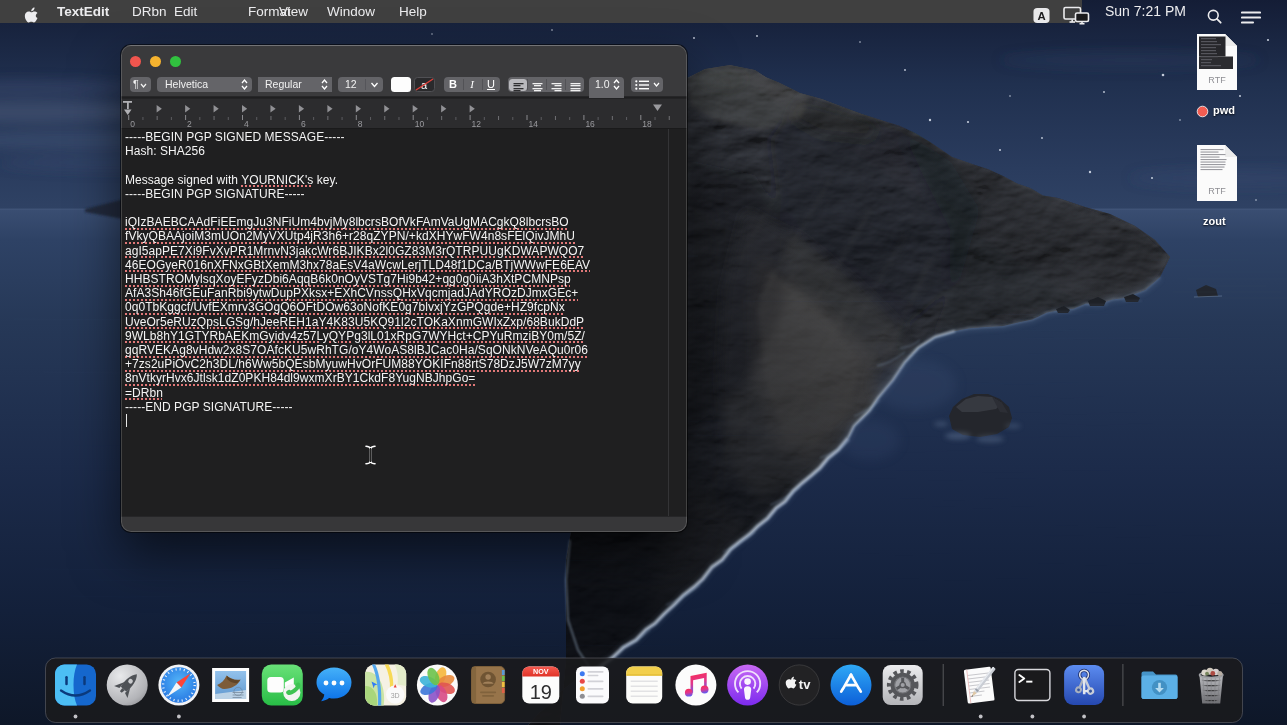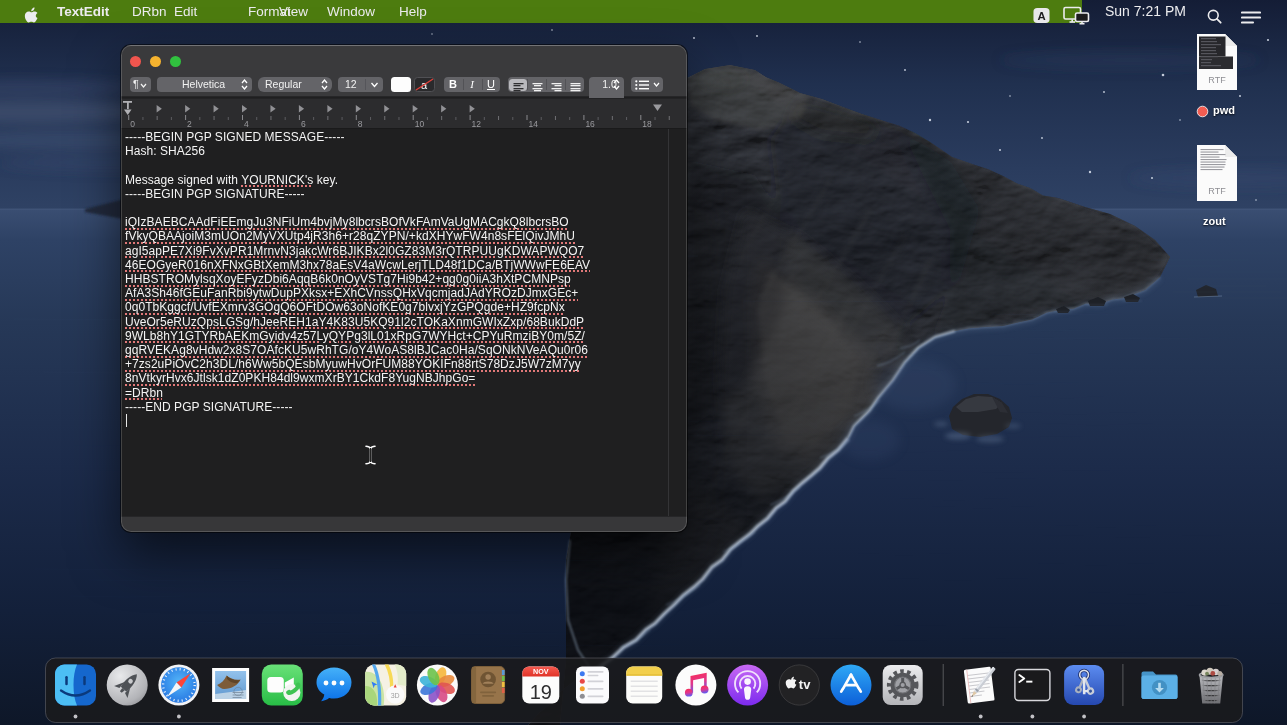--- a/index.html
+++ b/index.html
@@ -1,17 +1,17 @@
 <!DOCTYPE html>
 <html><head><meta charset="utf-8">
 <style>
 *{margin:0;padding:0;box-sizing:border-box}
 html,body{width:1287px;height:725px;overflow:hidden;background:#0d1526;font-family:"Liberation Sans",sans-serif}
 #wall{position:absolute;left:0;top:0}
-#menubar{position:absolute;left:0;top:0;width:1082px;height:23px;background:#4d7c0f;color:#ececee;font-size:13.5px}
+#menubar{position:absolute;left:0;top:0;width:1082px;height:23px;background:#404040;color:#ececee;font-size:13.5px}
 .mi{position:absolute;top:0;height:23px;line-height:23px;white-space:nowrap}
 .dlabel{position:absolute;color:#fff;font-size:11px;font-weight:bold;text-shadow:0 1px 2px rgba(0,0,0,.85);white-space:nowrap}
 </style></head>
 <body>
 <svg id="wall" width="1287" height="725" viewBox="0 0 1287 725">
 <defs>
 <linearGradient id="sky" x1="0" y1="0" x2="0" y2="1">
         <stop offset="0" stop-color="#141d36"></stop>
         <stop offset="0.4" stop-color="#20304f"></stop>
         <stop offset="0.8" stop-color="#2a3c5e"></stop>
@@ -337,25 +337,25 @@
 <div id="win" style="position:absolute;left:121px;top:45px;width:566px;height:487px;border-radius:10px;background:#1f1f20;box-shadow:0 22px 50px rgba(0,0,0,.6),0 0 0 1px rgba(0,0,0,.55);overflow:hidden">
 <div style="position:absolute;inset:0;border-radius:10px;box-shadow:inset 0 0 0 1px rgba(255,255,255,.16);z-index:50;pointer-events:none"></div>
 <div style="position:absolute;left:0;top:0;width:566px;height:52px;background:#3a3a3c;border-bottom:1px solid #262628">
 <div style="position:absolute;left:0;top:0;width:566px;height:1px;background:#59595c"></div>
 <div style="position:absolute;left:8.5px;top:11px;width:11px;height:11px;border-radius:50%;background:#f0554e"></div>
 <div style="position:absolute;left:28.5px;top:11px;width:11px;height:11px;border-radius:50%;background:#f5b32f"></div>
 <div style="position:absolute;left:48.5px;top:11px;width:11px;height:11px;border-radius:50%;background:#31c13f"></div>
 <div style="position:absolute;left:9.0px;top:32px;width:21.0px;height:15px;background:#646468;border-radius:4px;color:#f2f2f2;font-size:10.5px;line-height:15px;"><span style="margin-left:3px">¶</span><svg width="7" height="5" viewBox="0 0 7 5" style="margin-left:1px">
           <path d="M1,1 L3.5,4 L6,1" stroke="#f2f2f2" stroke-width="1.2" fill="none"></path>
         </svg></div>
-<div style="position:absolute;left:36.0px;top:32px;width:95.0px;height:15px;background:#646468;border-radius:4px;color:#f2f2f2;font-size:10.5px;line-height:15px;"><span style="margin-left:25px">Helvetica</span><svg width="9" height="11" viewBox="0 0 9 11" style="position:absolute;right:3px;top:2px">
+<div style="position:absolute;left:36.0px;top:32px;width:95.0px;height:15px;background:#646468;border-radius:4px;color:#f2f2f2;font-size:10.5px;line-height:15px;"><span style="margin-left:8px">Helvetica</span><svg width="9" height="11" viewBox="0 0 9 11" style="position:absolute;right:3px;top:2px">
           <path d="M2,4 L4.5,1 L7,4" stroke="#fff" stroke-width="1.3" fill="none"></path>
           <path d="M2,7 L4.5,10 L7,7" stroke="#fff" stroke-width="1.3" fill="none"></path>
         </svg></div>
-<div style="position:absolute;left:137.0px;top:32px;width:74.0px;height:15px;background:#646468;border-radius:6px;color:#f2f2f2;font-size:10.5px;line-height:15px;"><span style="margin-left:7px">Regular</span><svg width="9" height="11" viewBox="0 0 9 11" style="position:absolute;right:3px;top:2px">
+<div style="position:absolute;left:137.0px;top:32px;width:74.0px;height:15px;background:#646468;border-radius:0;color:#f2f2f2;font-size:10.5px;line-height:15px;"><span style="margin-left:7px">Regular</span><svg width="9" height="11" viewBox="0 0 9 11" style="position:absolute;right:3px;top:2px">
           <path d="M2,4 L4.5,1 L7,4" stroke="#fff" stroke-width="1.3" fill="none"></path>
           <path d="M2,7 L4.5,10 L7,7" stroke="#fff" stroke-width="1.3" fill="none"></path>
         </svg></div>
 <div style="position:absolute;left:217.0px;top:32px;width:45.0px;height:15px;background:#646468;border-radius:4px;color:#f2f2f2;font-size:10.5px;line-height:15px;"><span style="margin-left:7px">12</span><div style="position:absolute;right:17px;top:2px;width:1px;height:11px;background:#55555a"></div><svg width="9" height="6" viewBox="0 0 9 6" style="position:absolute;right:4px;top:5px">
           <path d="M1.5,1 L4.5,4.5 L7.5,1" stroke="#fff" stroke-width="1.3" fill="none"></path>
         </svg></div>
 <div style="position:absolute;left:270.0px;top:32px;width:20px;height:15px;background:#fdfdfd;border-radius:3.5px"></div>
 <div style="position:absolute;left:293.0px;top:32px;width:21px;height:15px;background:#2a2a2c;border-radius:3.5px;border:1px solid #505054">
         <span style="position:absolute;left:6px;top:1px;color:#fff;font-size:11px">a</span>
         <svg width="21" height="15" viewBox="0 0 21 15" style="position:absolute;left:-1px;top:-1px">
@@ -391,21 +391,21 @@
             <rect x="4.5" y="9" width="7" height="1.3" fill="#f0f0f0"></rect>
           </svg></div>
         <div style="position:absolute;left:57.2px;top:2px;width:1px;height:11px;background:#525256"></div>
         <div style="position:absolute;left:57.5px;top:1.5px;width:18.5px;height:12px;"><svg width="13" height="12" viewBox="0 0 13 12" style="margin-left:3px">
             <rect x="1.5" y="2" width="10" height="1.3" fill="#f0f0f0"></rect>
             <rect x="1.5" y="4" width="10" height="1.3" fill="#f0f0f0"></rect>
             <rect x="1.5" y="7" width="10" height="1.3" fill="#f0f0f0"></rect>
             <rect x="1.5" y="9" width="10" height="1.3" fill="#f0f0f0"></rect>
           </svg></div>
       </div>
-<div style="position:absolute;left:468.0px;top:32px;width:35.0px;height:29px;background:#646468;border-radius:4px;color:#f2f2f2;font-size:10.5px;line-height:15px;text-align:center;"><span style="margin-left:6px">1.0</span><svg width="9" height="11" viewBox="0 0 9 11" style="position:absolute;right:3px;top:2px">
+<div style="position:absolute;left:468.0px;top:32px;width:35.0px;height:29px;background:#646468;border-radius:4px;color:#f2f2f2;font-size:10.5px;line-height:15px;"><span style="margin-left:6px">1.0</span><svg width="9" height="11" viewBox="0 0 9 11" style="position:absolute;right:3px;top:2px">
           <path d="M2,4 L4.5,1 L7,4" stroke="#fff" stroke-width="1.3" fill="none"></path>
           <path d="M2,7 L4.5,10 L7,7" stroke="#fff" stroke-width="1.3" fill="none"></path>
         </svg></div>
 <div style="position:absolute;left:510.0px;top:32px;width:32.0px;height:15px;background:#646468;border-radius:4px;color:#f2f2f2;font-size:10.5px;line-height:15px;"><svg width="14" height="10" viewBox="0 0 14 10" style="margin-left:4px;margin-top:2.5px">
           <g fill="#fff">
             <circle cx="1.3" cy="1.3" r="1.1"></circle>
             <circle cx="1.3" cy="5" r="1.1"></circle>
             <circle cx="1.3" cy="8.7" r="1.1"></circle>
             <rect x="4" y="0.6" width="10" height="1.4"></rect>
             <rect x="4" y="4.3" width="10" height="1.4"></rect>

